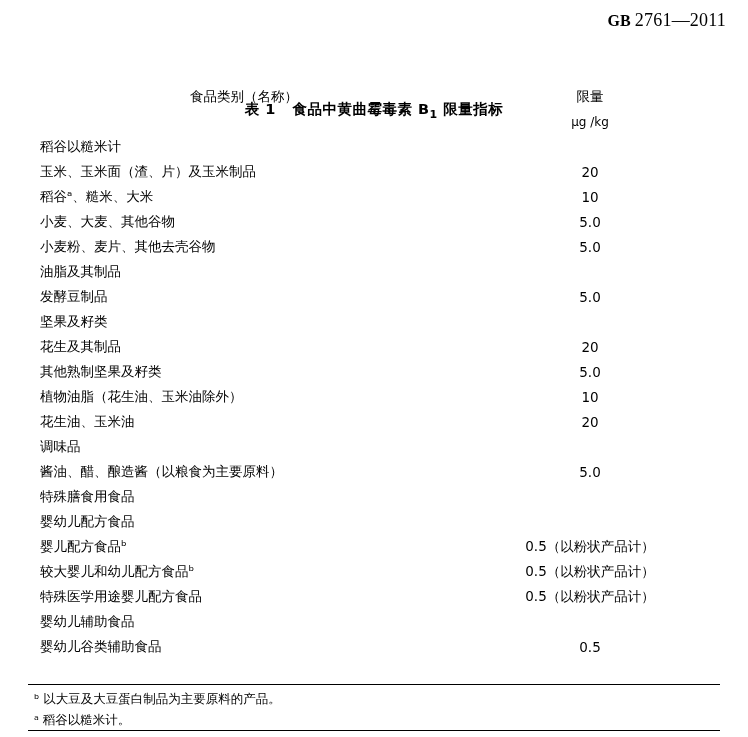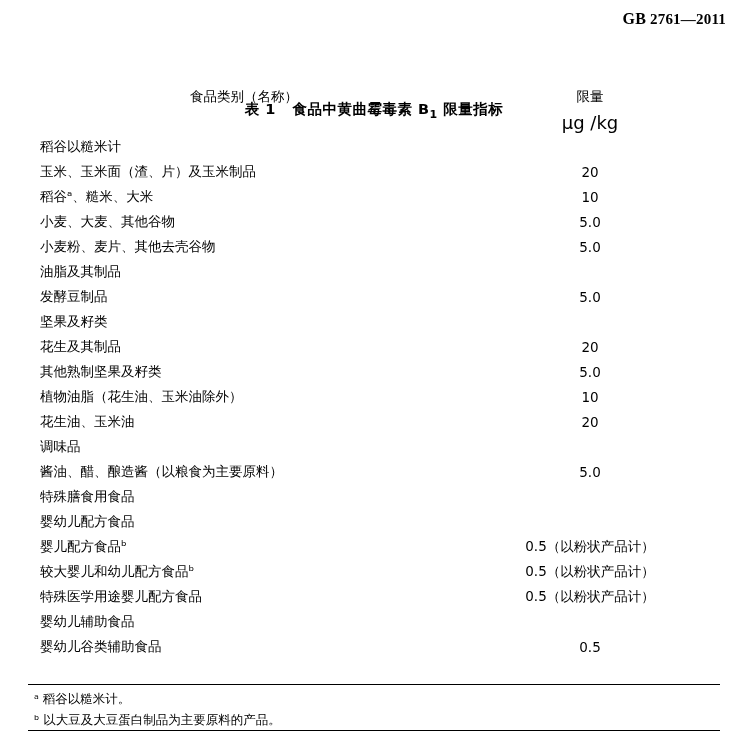--- a/index.html
+++ b/index.html
@@ -29,22 +29,22 @@
     letter-spacing: 0.2px;
     white-space: nowrap;
   }
   .header-code .gb {
     font-family: "Liberation Serif", serif;
     font-weight: bold;
     font-size: 16px;
   }
   .header-code .num {
     font-family: "Liberation Serif", serif;
-    font-weight: bold;
-    font-size: 15px;
+    font-weight: normal;
+    font-size: 18px;
   }
   .table-title {
     position: absolute;
     top: 58px;
     left: 0;
     width: 748px;
     text-align: center;
     font-size: 14.5px;
     font-family: "DejaVu Sans", sans-serif;
     font-weight: bold;
@@ -75,21 +75,21 @@
     border-top: 1.3px solid #000;
   }
   .head-row td {
     height: 26px;
     text-align: center;
     font-size: 13.5px;
   }
   .head-row2 td {
     height: 24px;
     text-align: center;
-    font-size: 18px;
+    font-size: 12px;
   }
   col.c-name { width: 408px; }
   col.c-val  { width: 284px; }
 
   .vsep { border-left: 1.2px solid #000; }
   .hline-thick { border-top: 1.3px solid #000; }
   .hline-thin { border-top: 1px solid #000; }
 
   .cat-row td {
     height: 24px;
@@ -243,20 +243,20 @@
         <td class="val-cell vsep"></td>
       </tr>
       <tr class="row-h">
         <td class="name-cell indent2">婴幼儿谷类辅助食品</td>
         <td class="val-cell vsep">0.5</td>
       </tr>
     </tbody>
   </table>
 
   <div class="notes" style="top: 688px;">
+    <div class="note-line">ᵇ 以大豆及大豆蛋白制品为主要原料的产品。</div>
     <div class="note-line">ᵃ 稻谷以糙米计。</div>
-    <div class="note-line">ᵇ 以大豆及大豆蛋白制品为主要原料的产品。</div>
   </div>
 
   <div class="bottom-rule" style="top: 730px;"></div>
 
 <div style="position: absolute; left: 28px; top: 684px; width: 692px; border-top: 1px solid rgb(0, 0, 0);"></div>
   </div>
 
 </body></html>

